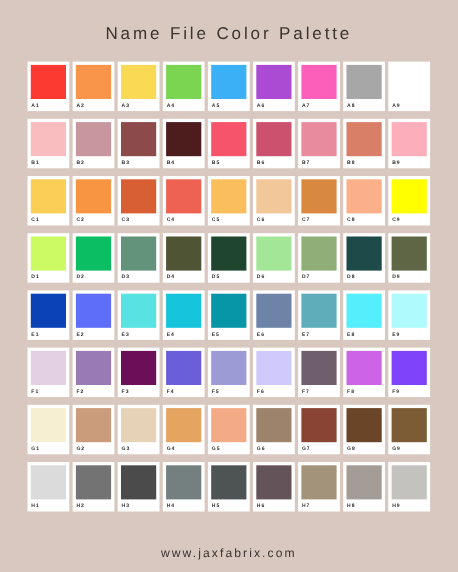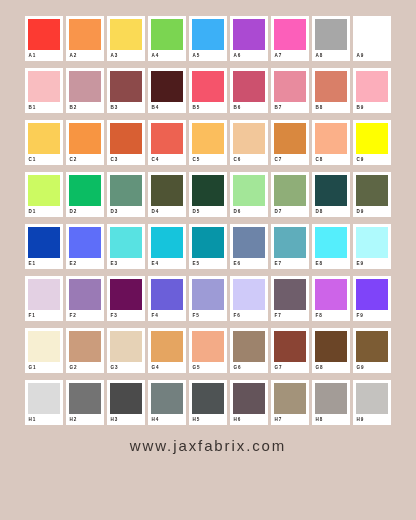--- a/index.html
+++ b/index.html
@@ -59,33 +59,34 @@
     margin-top: 2px;
     font-size: 4.6px;
     letter-spacing: 0.9px;
     color: #2e2a28;
     font-weight: 700;
     line-height: 8px;
     text-align: left;
     padding-left: 0.5px;
   }
   #footer {
-    margin-top: 12px;
-    font-size: 15px;
+    margin-top: 32px;
+    font-size: 11px;
     letter-spacing: 1.9px;
     color: #3a3330;
     text-align: center;
     white-space: nowrap;
   }
 </style>
 </head>
 <body>
 
 <div id="page">
 
+  <div id="title">Name File Color Palette</div>
 
   <div id="grid">
       <div class="card">
         <div class="swatch" style="background: rgb(252, 58, 50);"></div>
         <div class="card-label">A1</div>
       </div>
       <div class="card">
         <div class="swatch" style="background: rgb(249, 149, 75);"></div>
         <div class="card-label">A2</div>
       </div>

